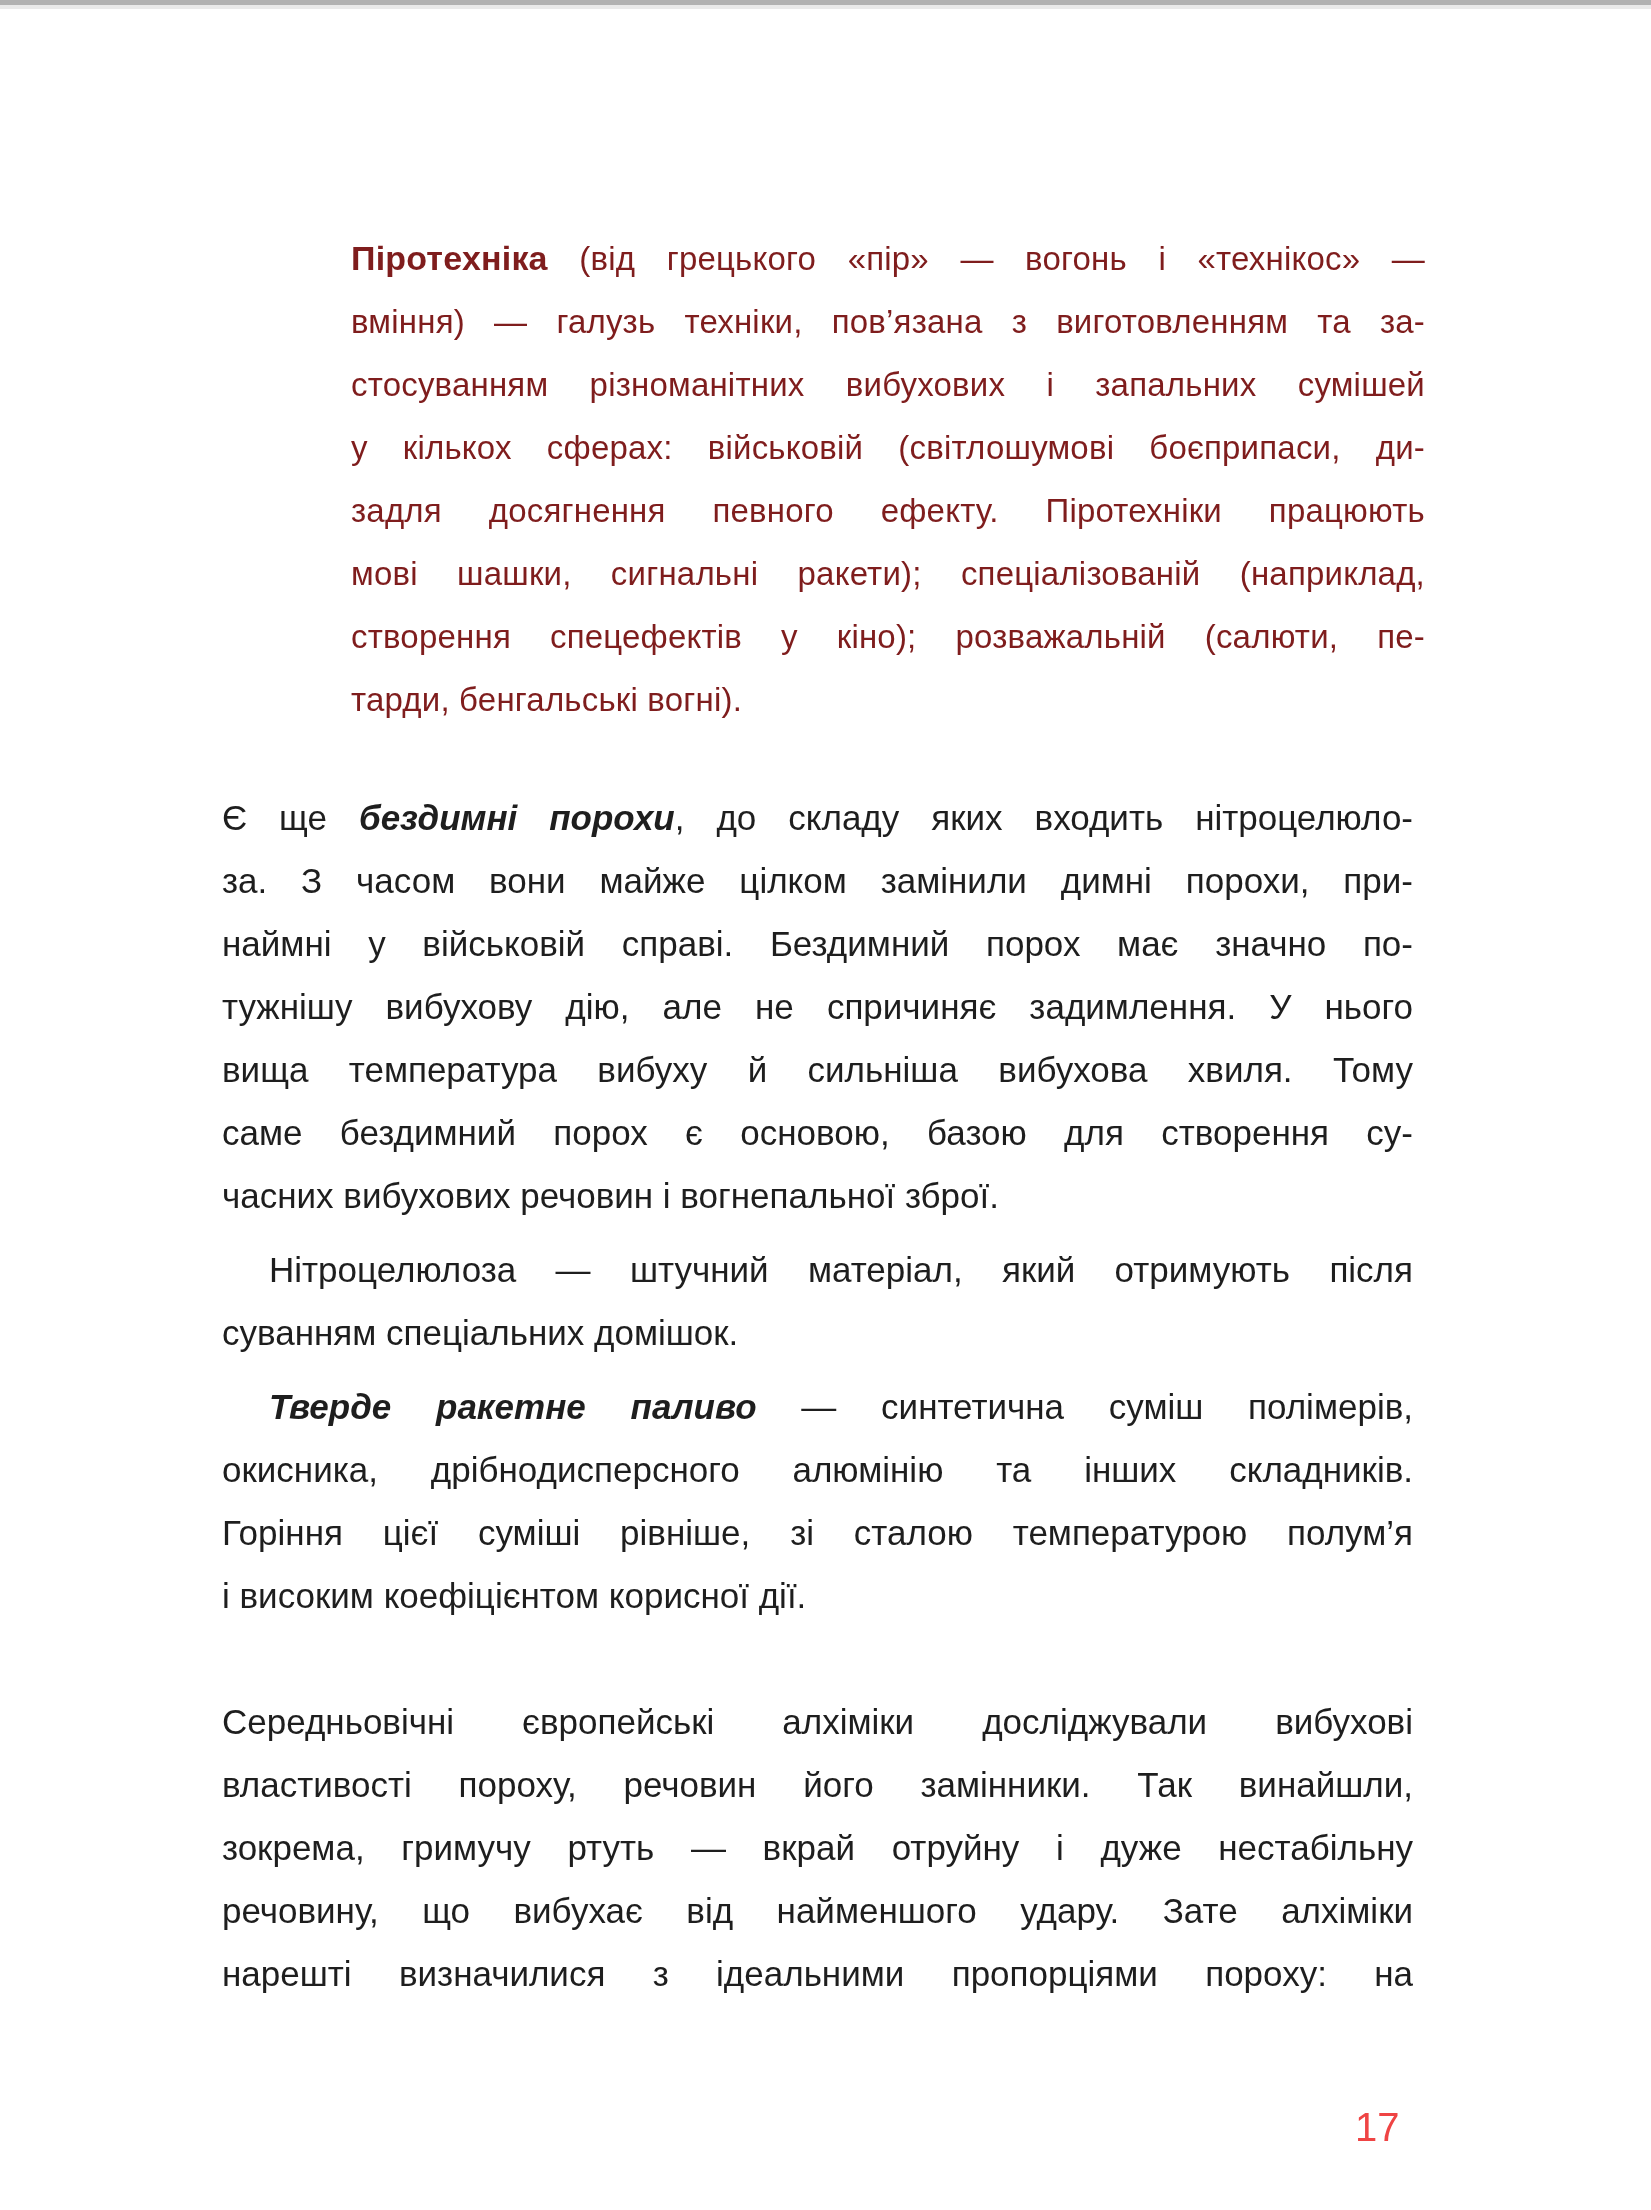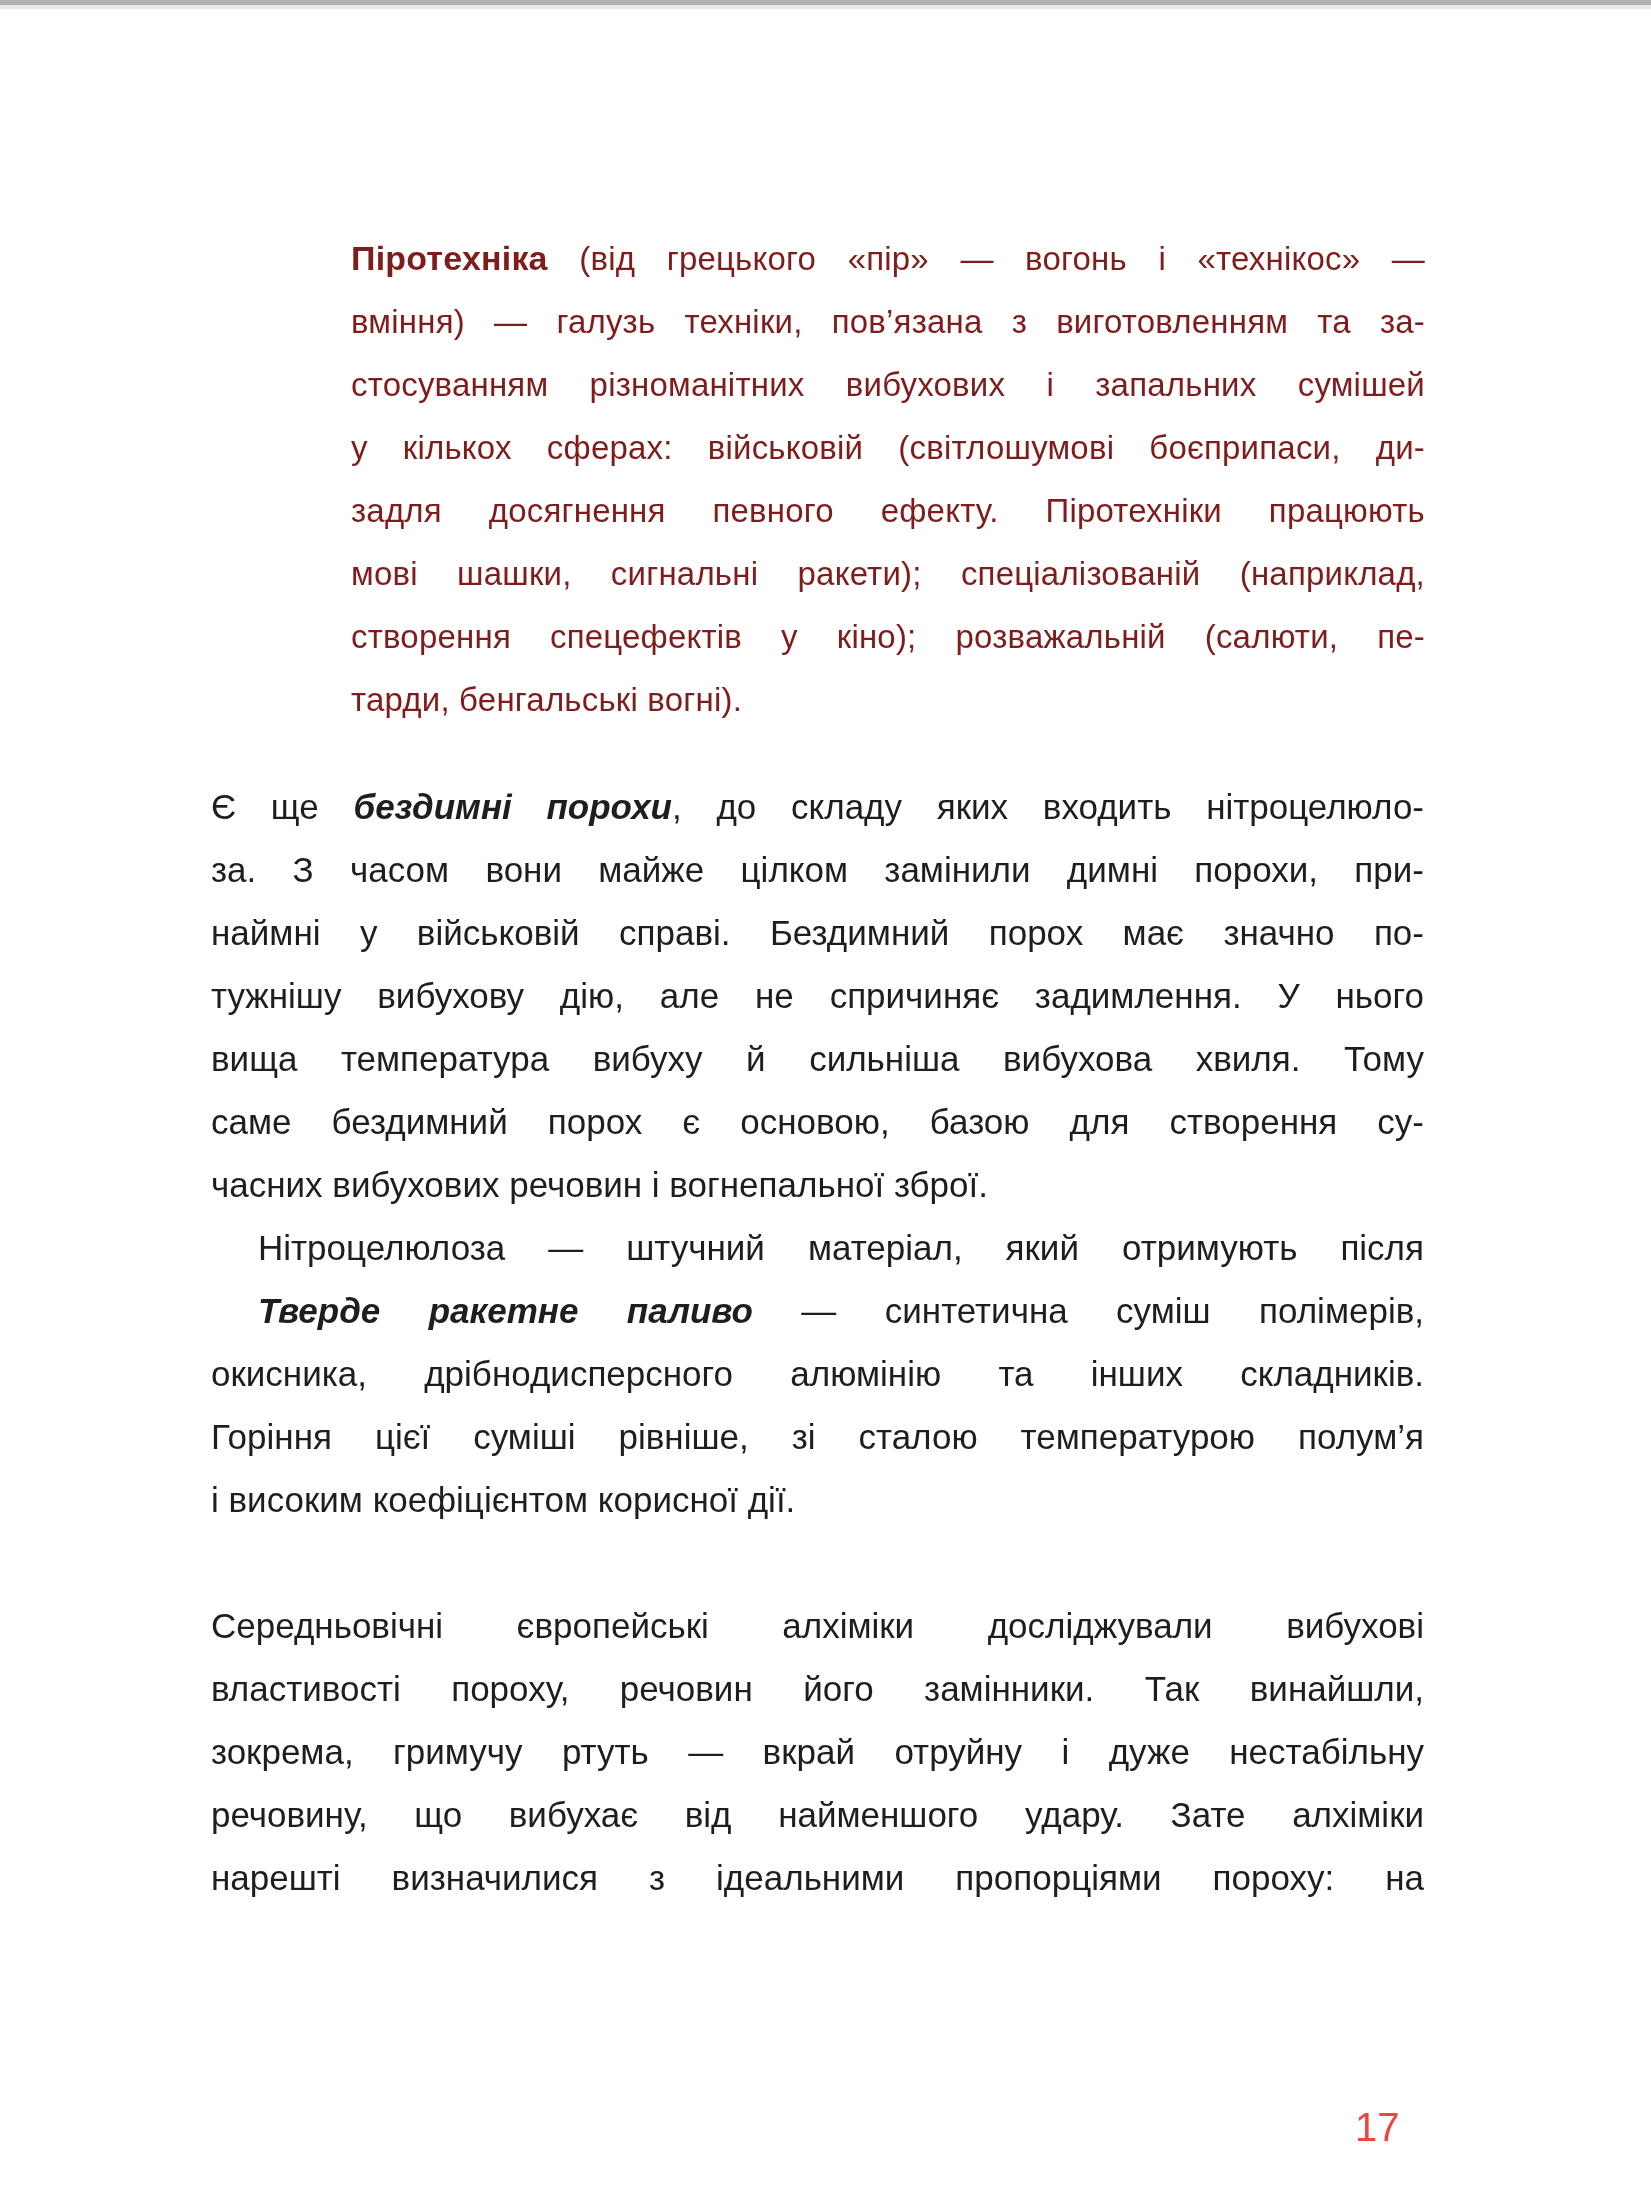--- a/index.html
+++ b/index.html
@@ -59,21 +59,21 @@
   .body-text .line.short {
     text-align-last: left;
   }
   .body-text .line.indent {
     text-indent: 47px;
   }
   .bi {
     font-weight: 700;
     font-style: italic;
   }
-  .para { margin: 0; padding: 0; }
+  .para { margin: 11px; padding: 0; }
   .para.gap-before { margin-top: 63px; }
 
   .page-number {
     position: absolute;
     left: 1355px;
     top: 2106px;
     color: #ef4444;
     font-size: 40px;
     line-height: 43px;
   }
@@ -107,20 +107,21 @@
       <div class="line">за. З часом вони майже цілком замінили димні порохи, при-</div>
       <div class="line">наймні у військовій справі. Бездимний порох має значно по-</div>
       <div class="line">тужнішу вибухову дію, але не спричиняє задимлення. У нього</div>
       <div class="line">вища температура вибуху й сильніша вибухова хвиля. Тому</div>
       <div class="line">саме бездимний порох є основою, базою для створення су-</div>
       <div class="line short">часних вибухових речовин і вогнепальної зброї.</div>
     </div>
 
     <div class="para">
       <div class="line indent">Нітроцелюлоза — штучний матеріал, який отримують після</div>
+      <div class="line short">суванням спеціальних домішок.</div>
     </div>
 
     <div class="para">
       <div class="line indent">
         <span class="bi">Тверде ракетне паливо</span><span> — синтетична суміш полімерів,</span>
       </div>
       <div class="line">окисника, дрібнодисперсного алюмінію та інших складників.</div>
       <div class="line">Горіння цієї суміші рівніше, зі сталою температурою полум’я</div>
       <div class="line short">і високим коефіцієнтом корисної дії.</div>
     </div>

